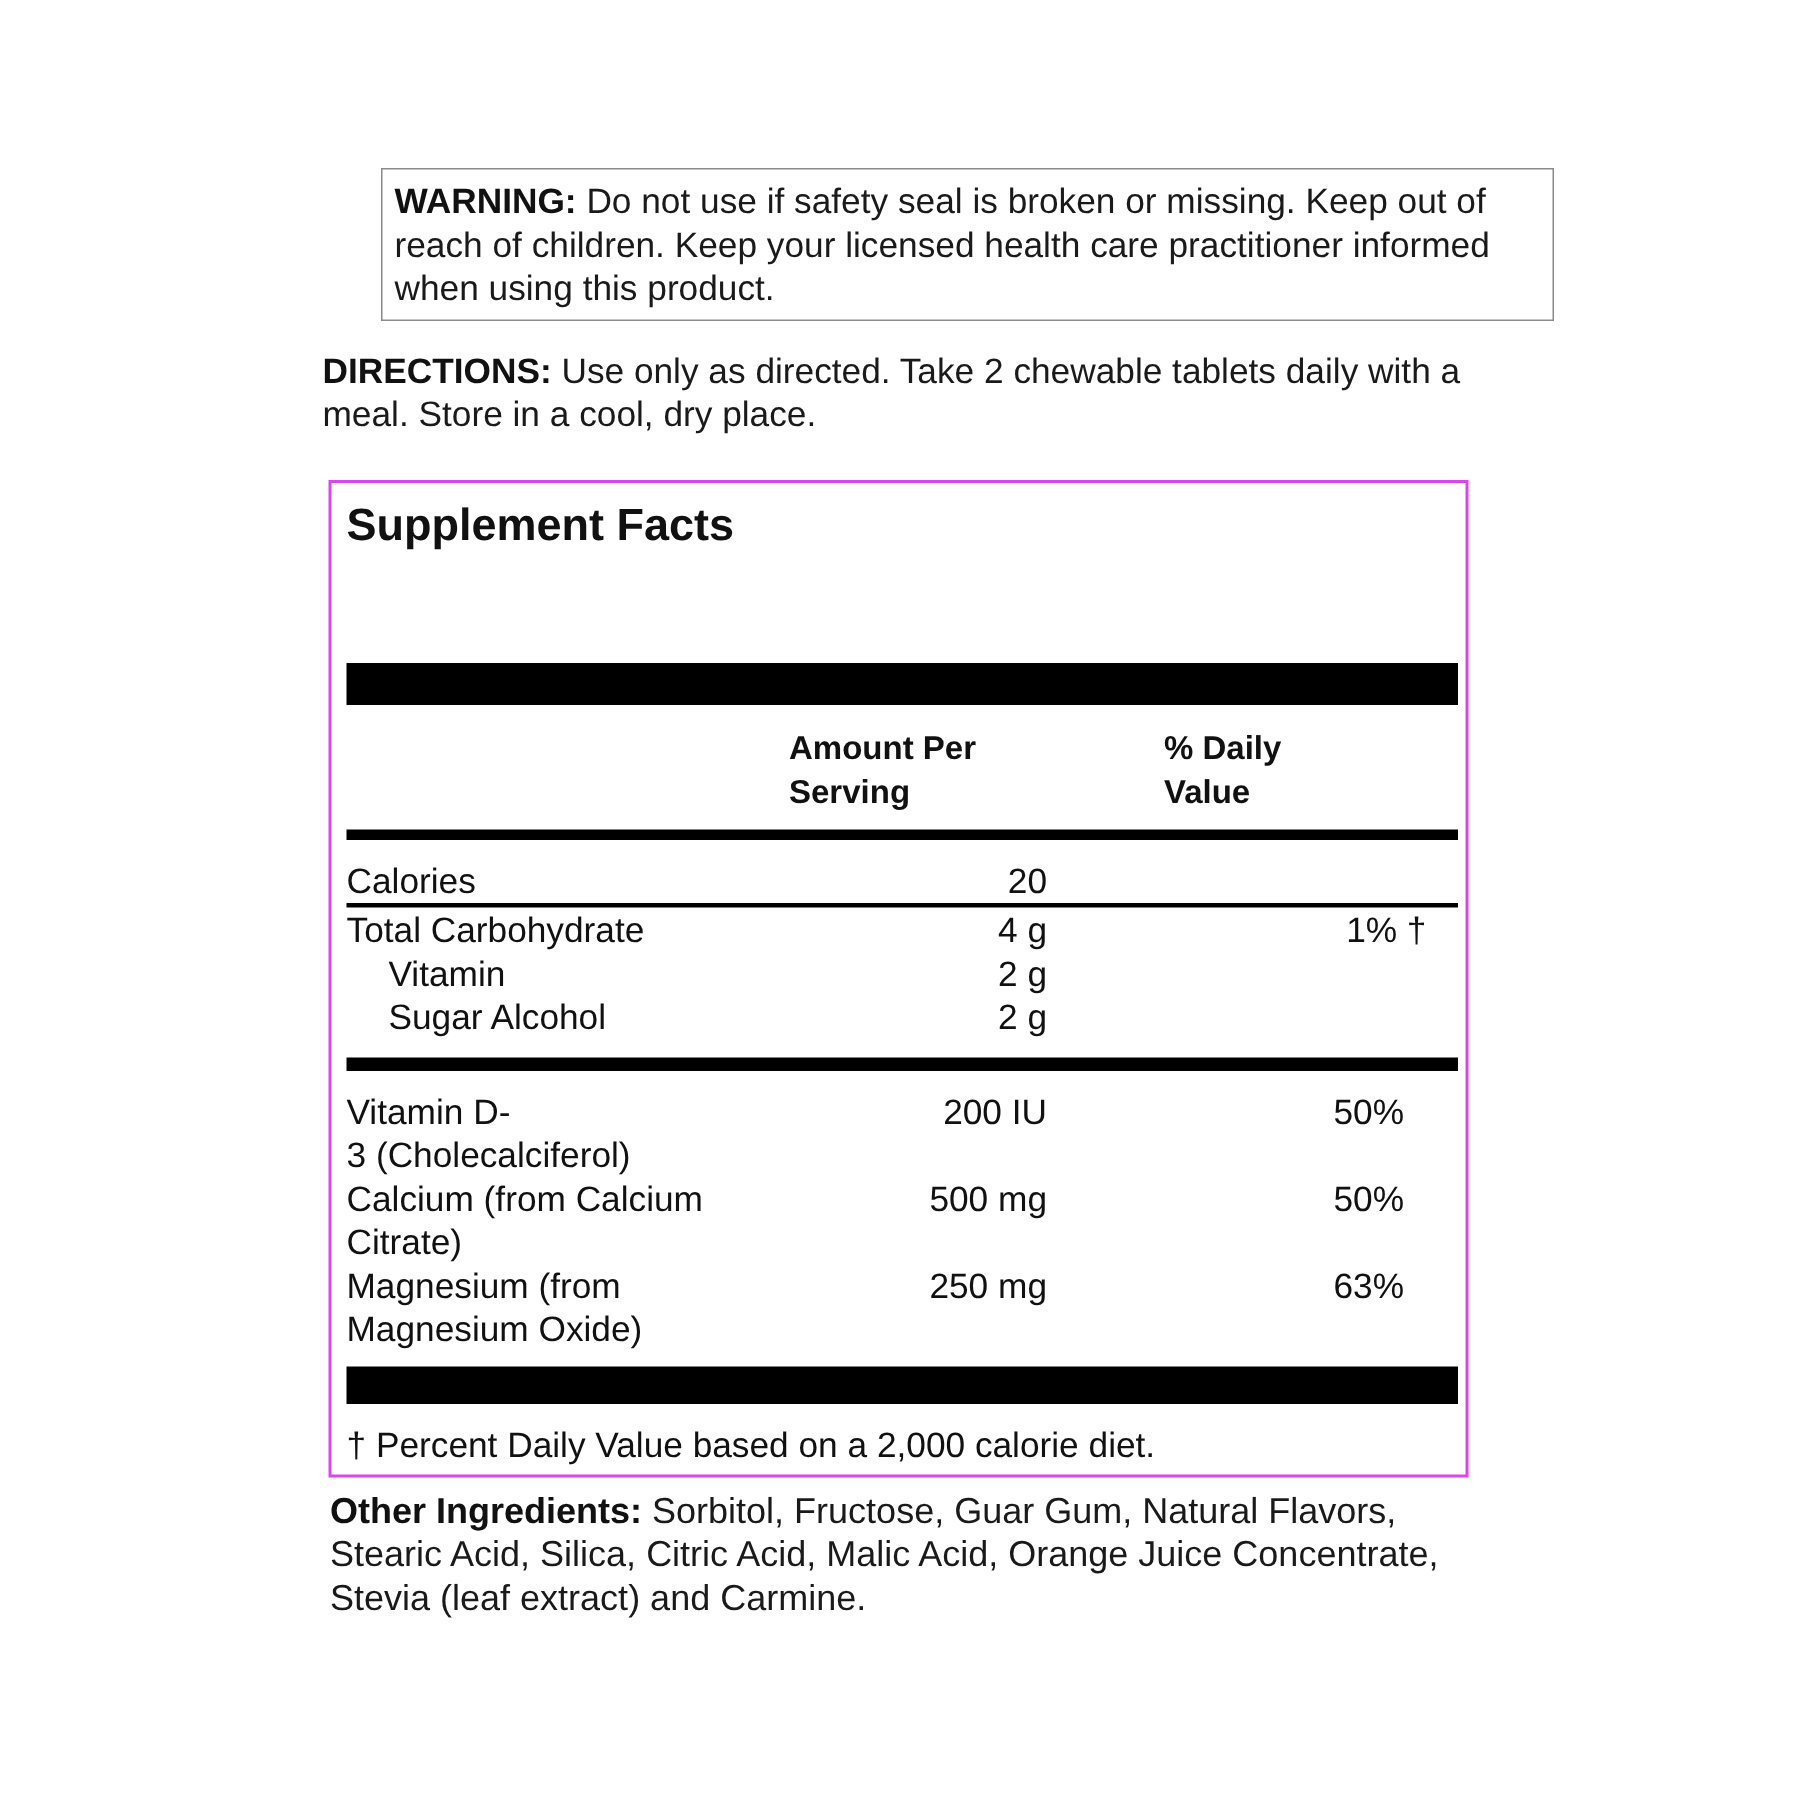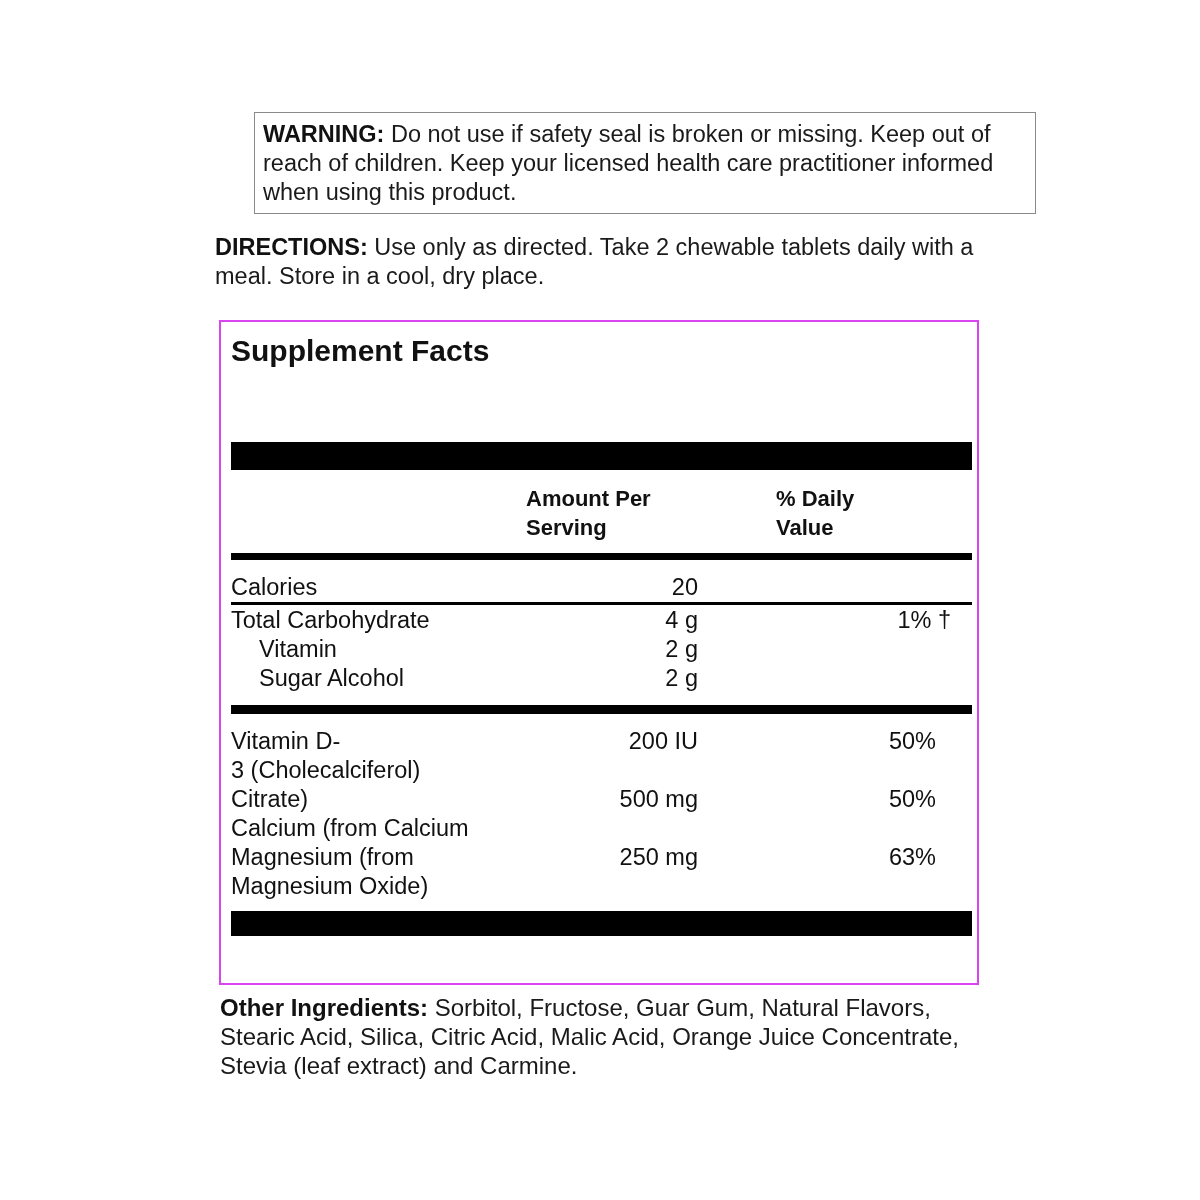--- a/index.html
+++ b/index.html
@@ -81,32 +81,33 @@
   <div class="bar" style="top:383px;height:9px;"></div>
 
   <div class="row name" style="top:405px;">
     <div>Vitamin D-</div>
     <div>3 (Cholecalciferol)</div>
   </div>
   <div class="row amt" style="top:405px;">200 IU</div>
   <div class="row dv" style="top:405px;">50%</div>
 
   <div class="row name" style="top:463px;">
+    <div>Calcium (from Calcium</div>
     <div>Citrate)</div>
-    <div>Calcium (from Calcium</div>
   </div>
   <div class="row amt" style="top:463px;">500 mg</div>
   <div class="row dv" style="top:463px;">50%</div>
 
   <div class="row name" style="top:521px;">
     <div>Magnesium (from</div>
     <div>Magnesium Oxide)</div>
   </div>
   <div class="row amt" style="top:521px;">250 mg</div>
   <div class="row dv" style="top:521px;">63%</div>
 
   <div class="bar" style="top:589px;height:25px;"></div>
 
+  <div class="footnote">† Percent Daily Value based on a 2,000 calorie diet.</div>
 </div>
 
 <div class="ingredients">
   <span class="bold">Other Ingredients:</span><span> Sorbitol, Fructose, Guar Gum, Natural Flavors, Stearic Acid, Silica, Citric Acid, Malic Acid, Orange Juice Concentrate, Stevia (leaf extract) and Carmine.</span>
 </div>
 
 </body></html>

